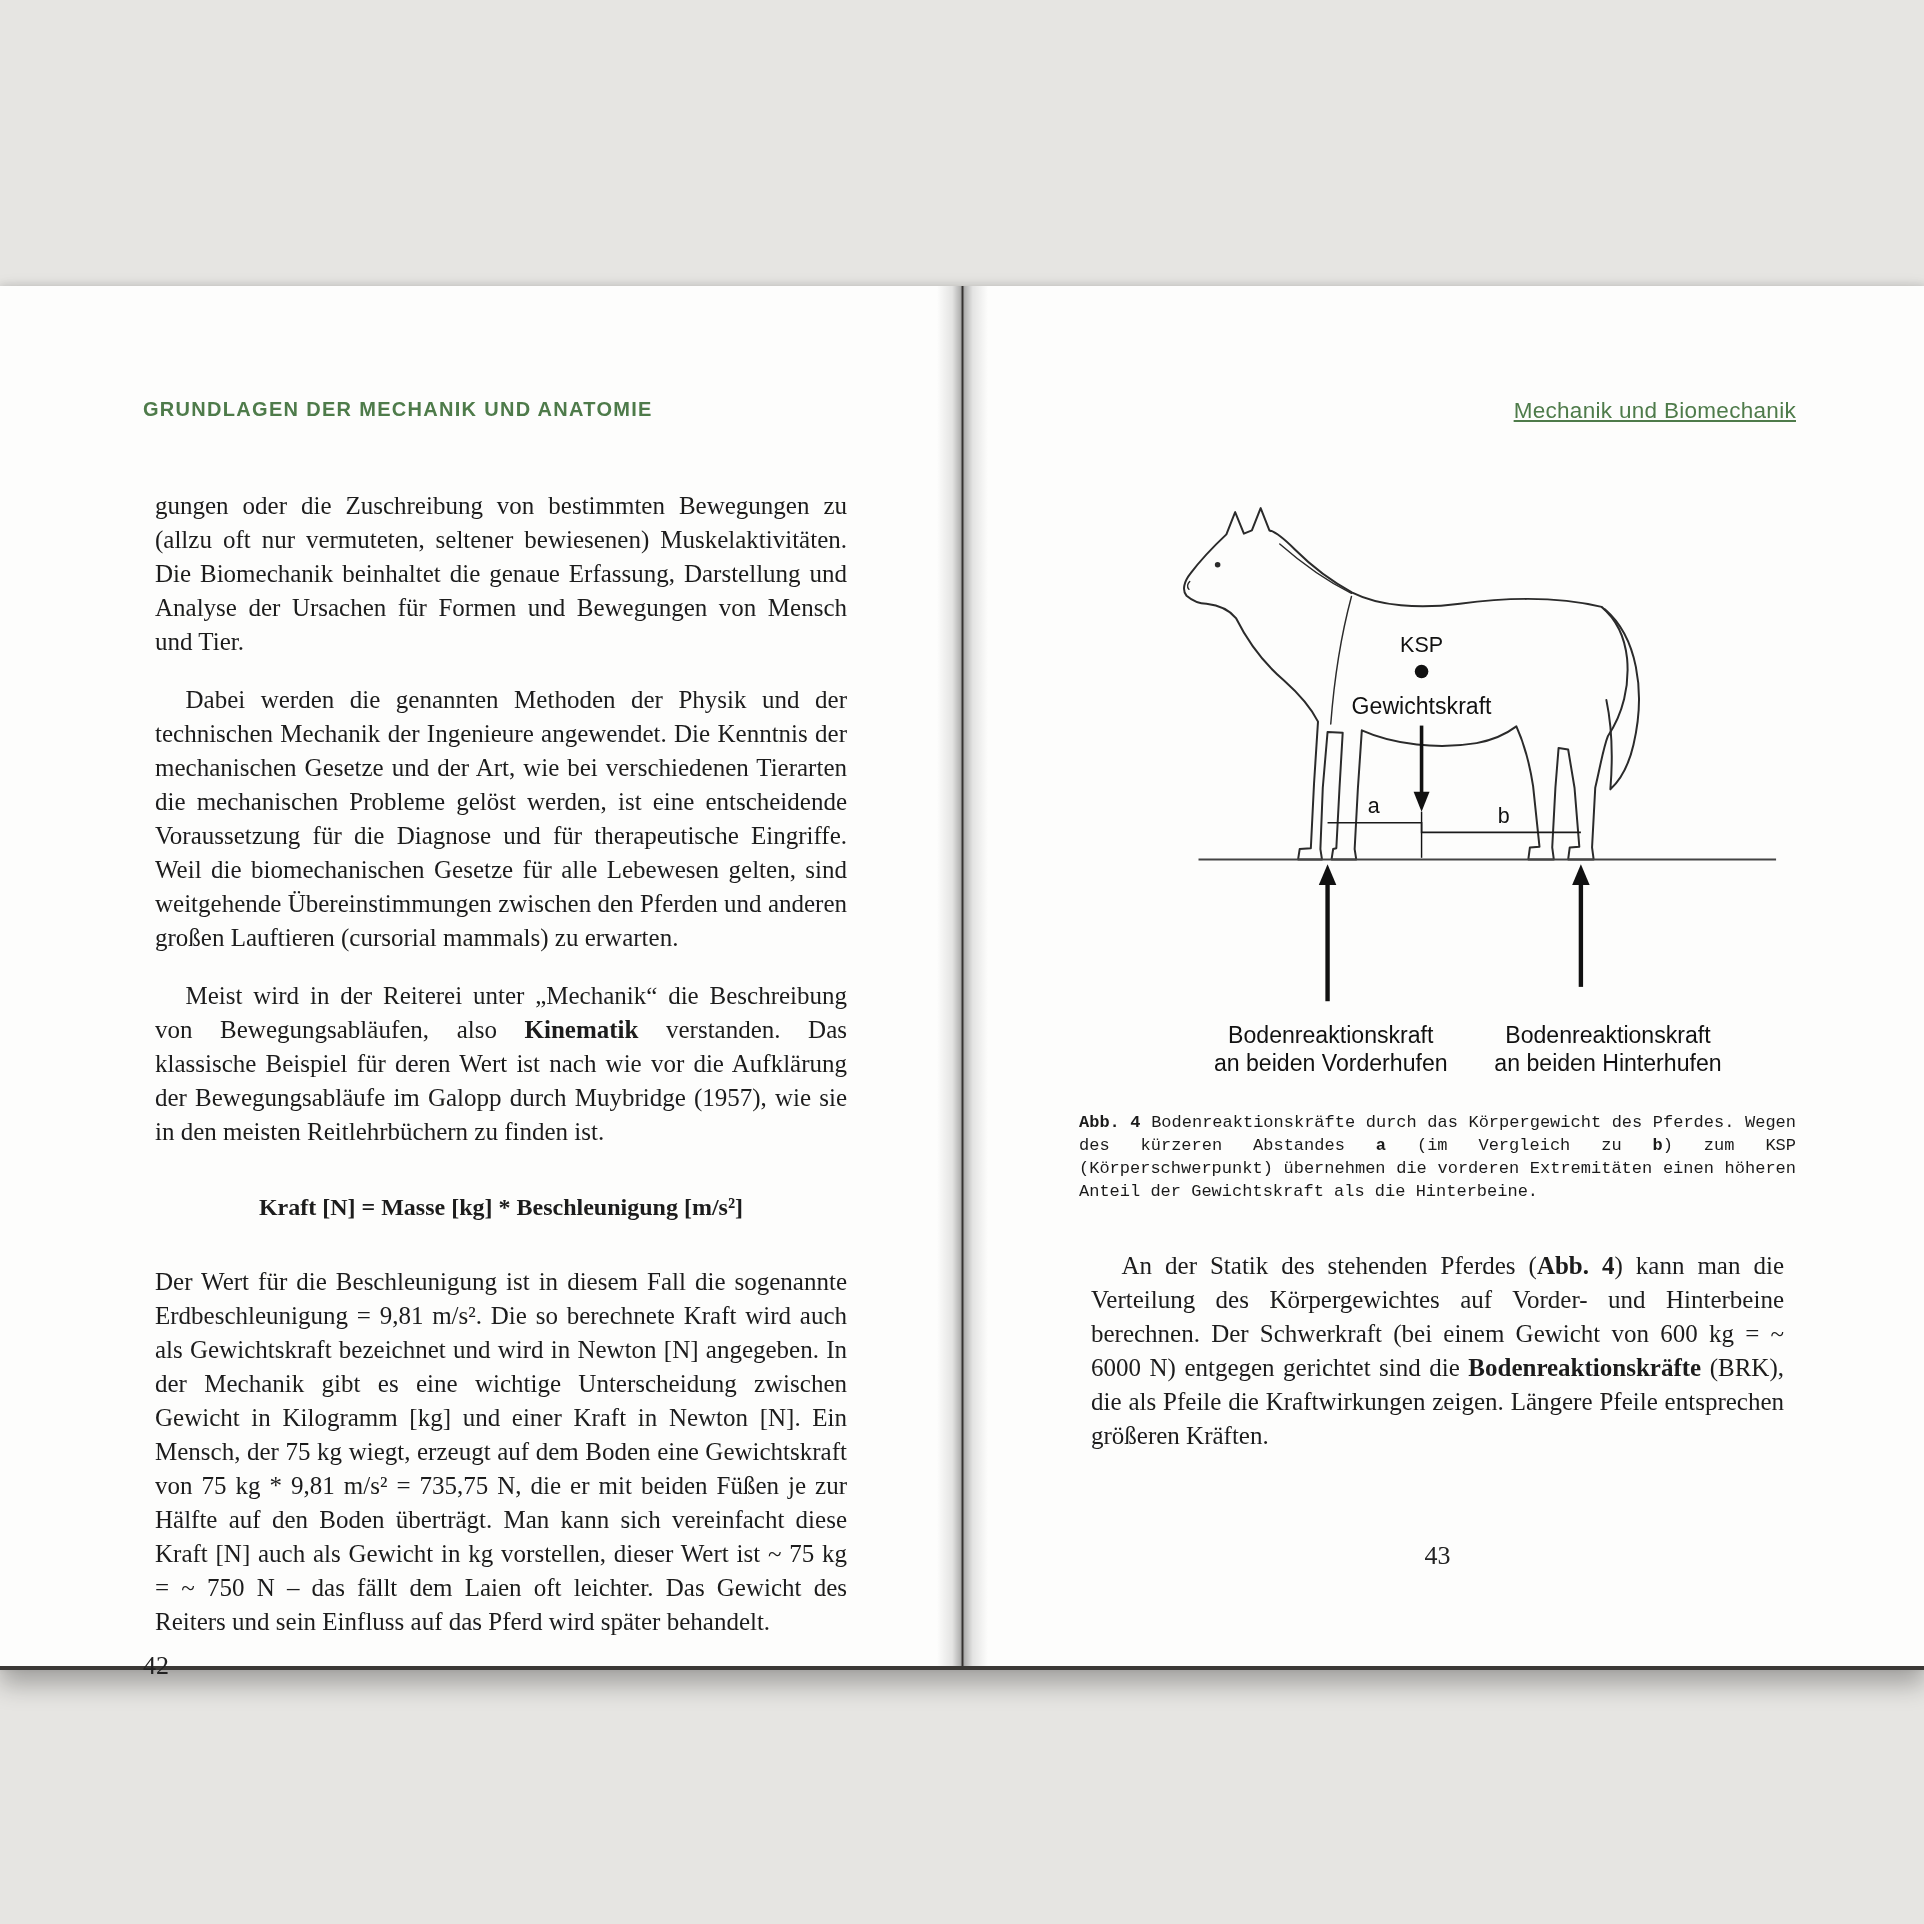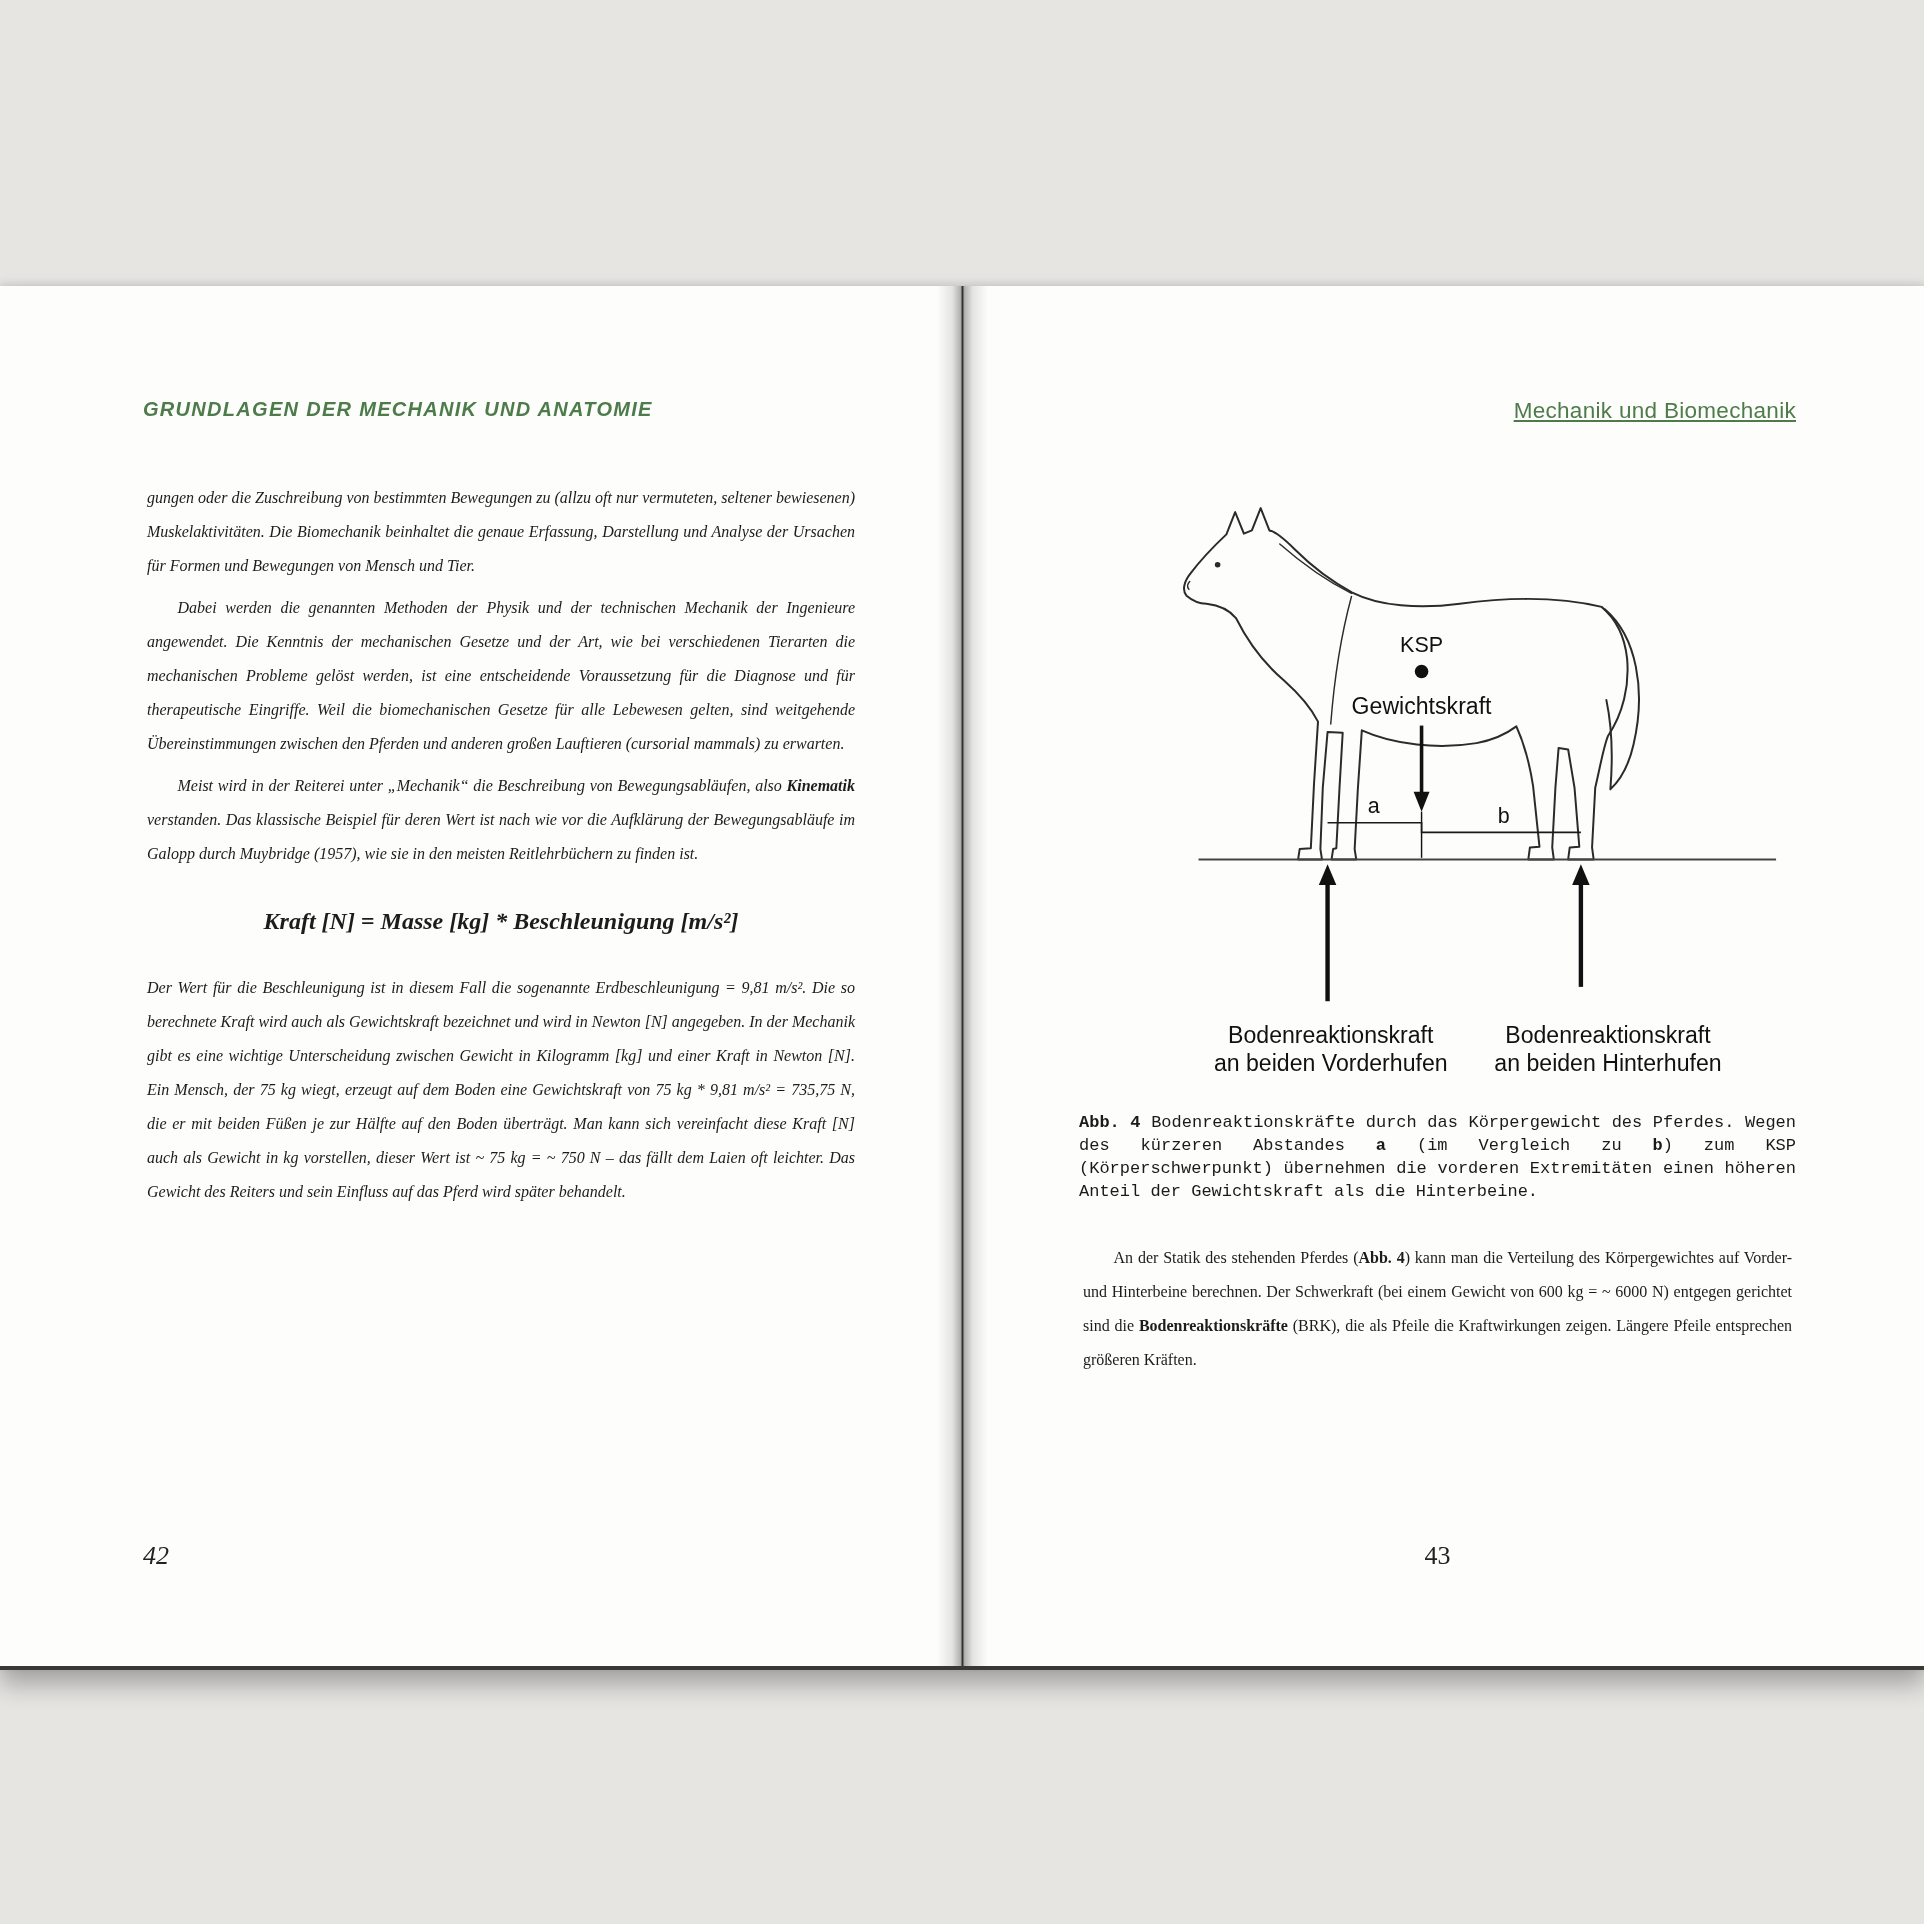--- a/index.html
+++ b/index.html
@@ -12,42 +12,42 @@
     position:absolute;left:0;top:286px;width:1925px;height:1380px;
     background:#fdfdfc;
     border-bottom:4.8px solid #3a3835;
     box-shadow:0 14.4px 24px rgba(0,0,0,0.30), 0 -2.4px 7.2px rgba(0,0,0,0.10);
     display:flex;
   }
   .page{
     width:962px;height:100%;box-sizing:border-box;
     display:flex;flex-direction:column;position:relative;
   }
-  .page.left{padding:112px 103px 95px 143px;font-style:italic;}
+  .page.left{padding:112px 103px 69px 143px;}
   .page.right{padding:112px 128px 95px 117px;}
   .gutter{
     position:absolute;left:937px;top:0;width:51px;height:100%;pointer-events:none;
     background:linear-gradient(to right,
       rgba(0,0,0,0) 0%, rgba(0,0,0,0.10) 30%, rgba(0,0,0,0.30) 46%,
       rgba(25,22,20,0.88) 50%,
       rgba(0,0,0,0.30) 54%, rgba(0,0,0,0.10) 70%, rgba(0,0,0,0) 100%);
   }
   .running-head{
     font-family:"Liberation Sans", sans-serif;
     color:var(--accent,#4e7b4a);
     font-size:20px;letter-spacing:1.3px;font-weight:600;
     margin-bottom:56px;
   }
   .running-head.rh-right{
     text-align:right;letter-spacing:0.3px;font-size:22.5px;font-weight:500;
     margin-bottom:32px;
     text-decoration:underline;
   }
   p.body{
-    margin:4px;font-size:16px;line-height:34px;color:#1c1c1c;
+    margin:12px;font-size:25px;line-height:34px;color:#1c1c1c;
     text-align:justify;hyphens:auto;
   }
   p.body.indent{text-indent:30.5px;}
   p.formula{
     margin:29px 0;font-size:24px;line-height:34px;color:#1c1c1c;
     text-align:center;font-weight:bold;
   }
   .b{font-weight:bold;}
   .page-number{
     margin-top:auto;font-size:26px;color:#222;

